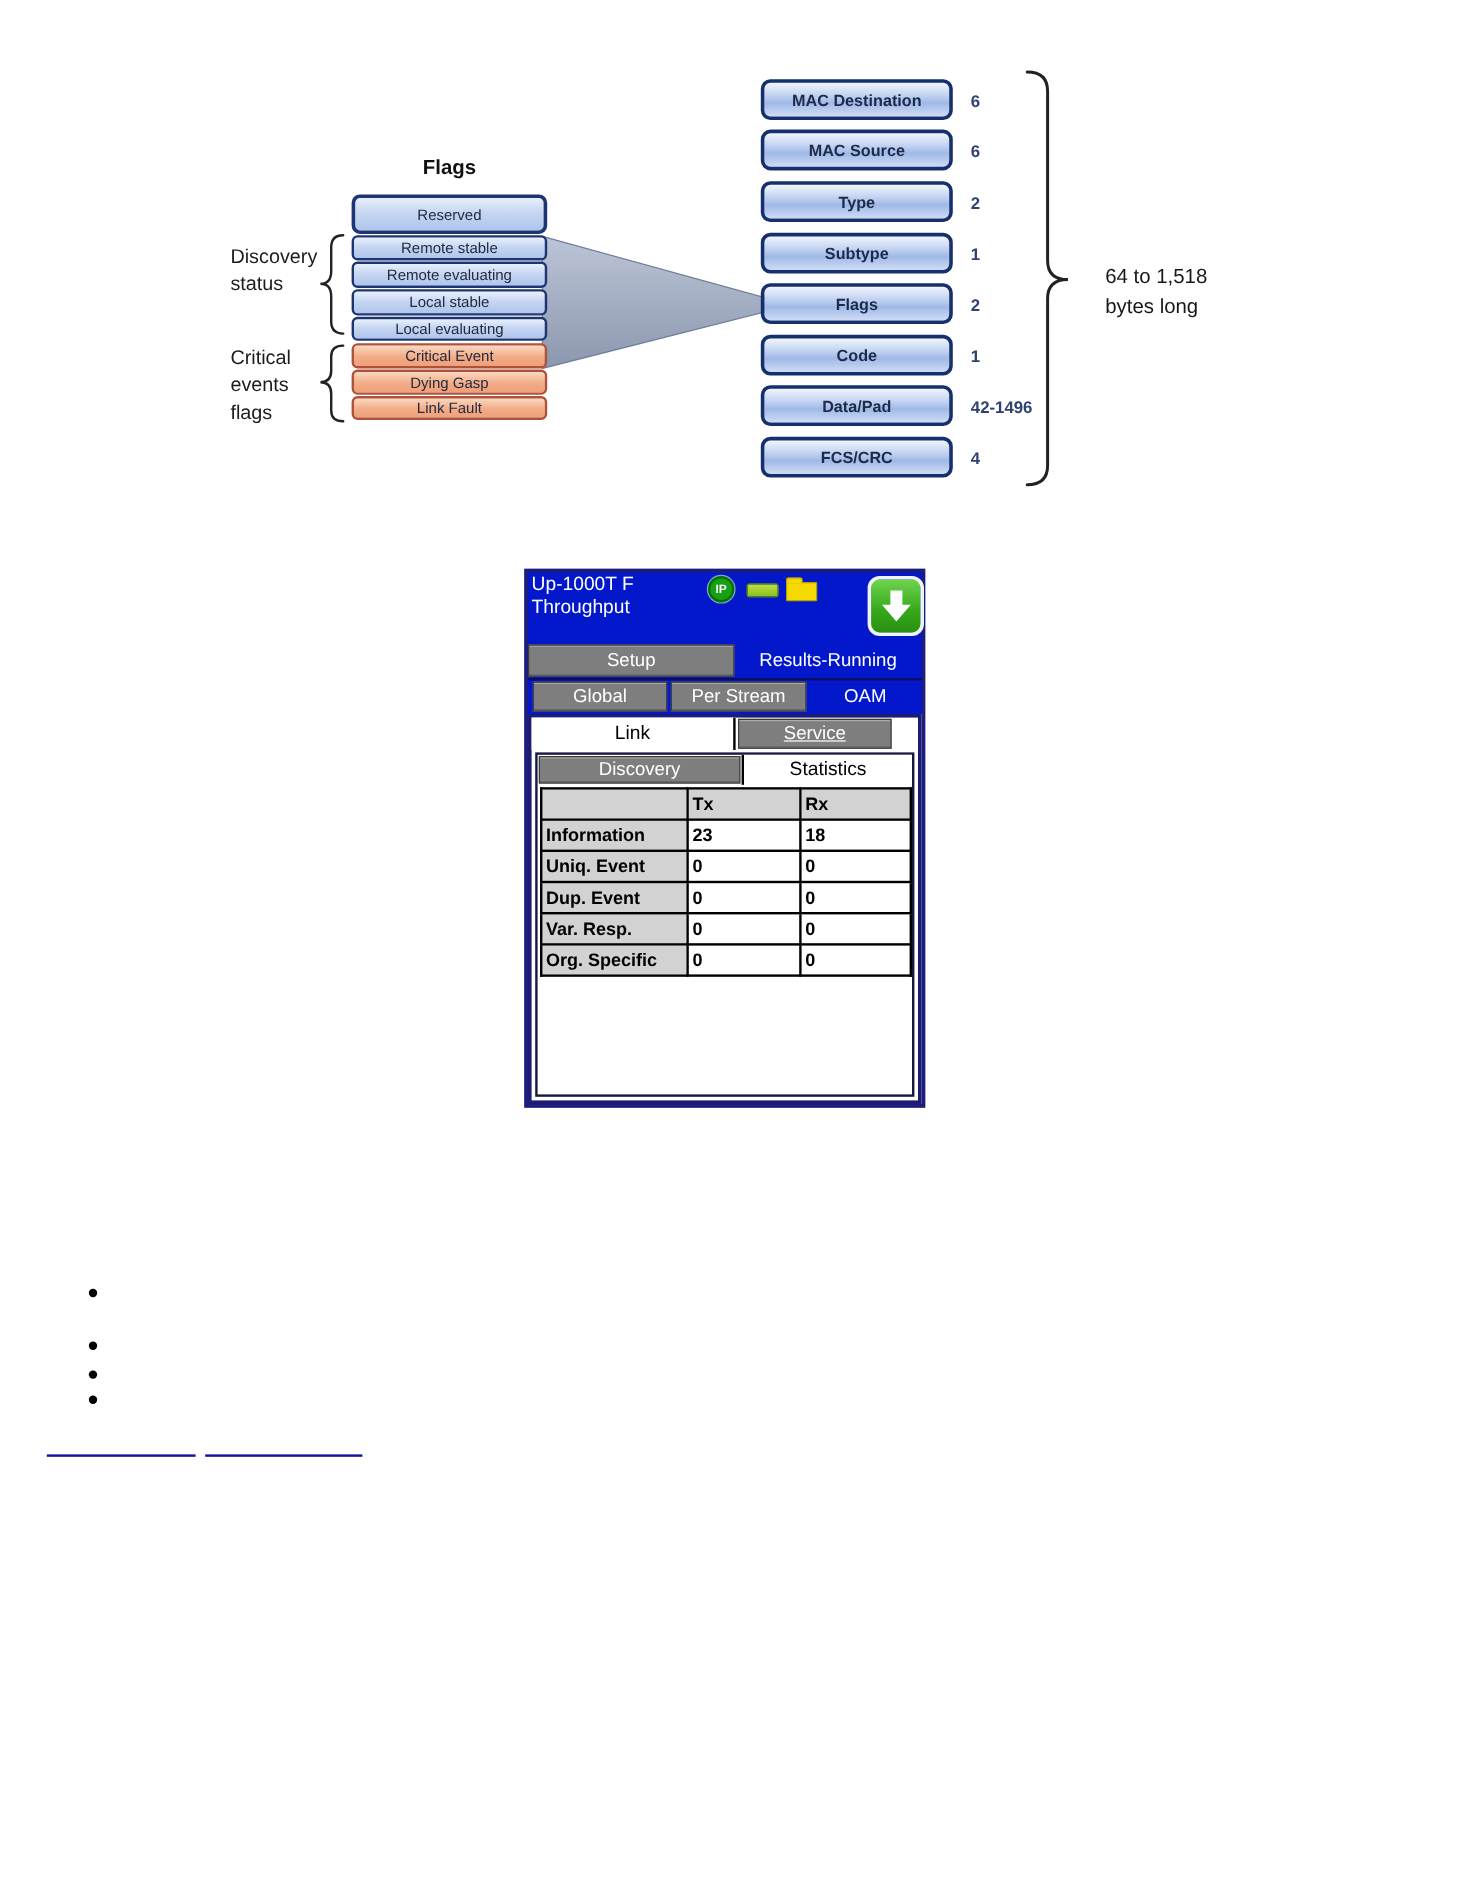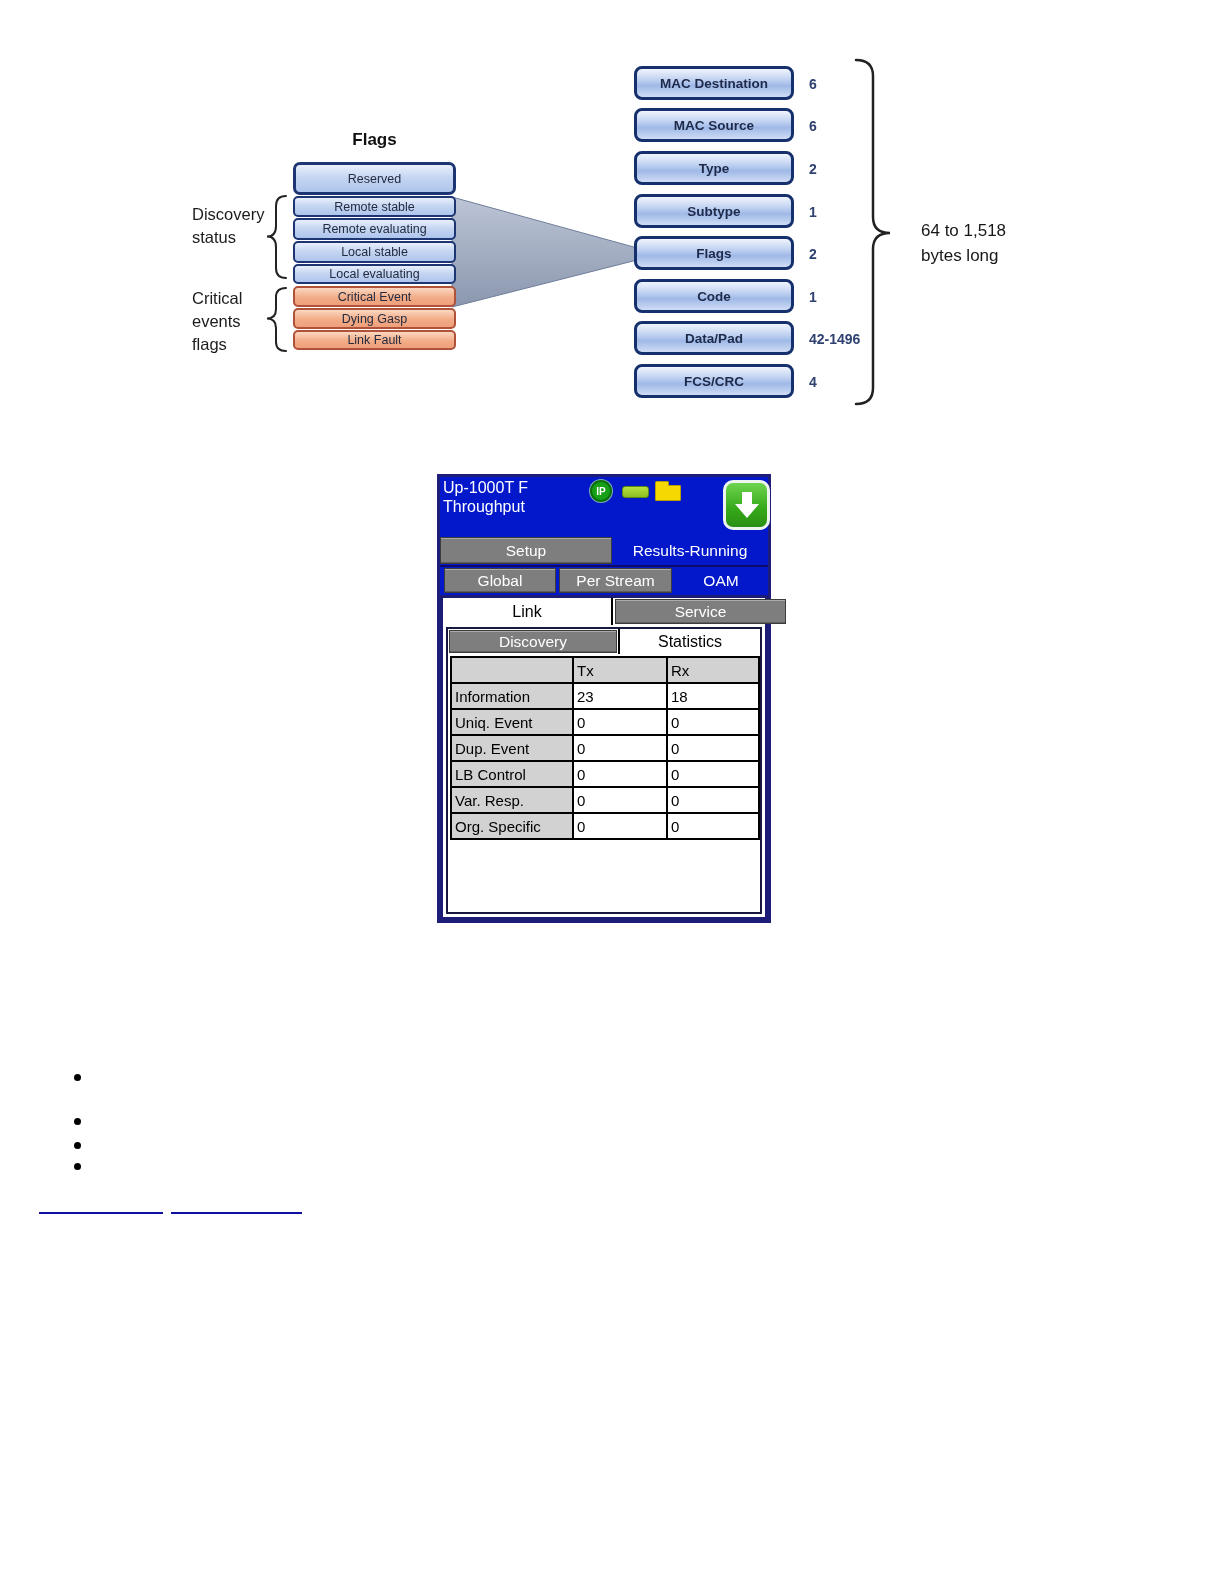--- a/index.html
+++ b/index.html
@@ -72,33 +72,33 @@
   .row-divider{position:absolute;left:0;top:88px;width:328px;height:2px;background:#0c0c66;}
   .global-btn{left:4px;top:91px;width:112px;height:25px;line-height:23px;}
   .perstream-btn{left:119px;top:91px;width:113px;height:25px;line-height:23px;}
   .oam-tab{left:234px;top:91px;width:94px;height:25px;line-height:25px;}
 
   .content-panel{position:absolute;left:0;top:118px;width:328px;height:325px;box-sizing:border-box;
                  background:#fff;border:3px solid #1c1c74;}
   .link-tab{position:absolute;left:0;top:0;width:170px;height:27px;box-sizing:border-box;
             background:#fff;color:#000;text-align:center;font-size:16px;line-height:27px;
             border-right:2px solid #000;}
-  .service-btn{left:172px;top:1px;width:171px;height:25px;line-height:23px;}
+  .service-btn{left:172px;top:1px;width:128px;height:25px;line-height:23px;text-decoration:underline;}
 
   .panel2{position:absolute;left:3px;top:29px;width:316px;height:287px;box-sizing:border-box;
           background:#fff;border:2px solid #17173f;}
   .discovery-btn{left:1px;top:1px;width:168px;height:23px;line-height:21px;font-size:15.5px;}
   .statistics-tab{position:absolute;left:170px;top:0;width:142px;height:25px;box-sizing:border-box;
                   background:#fff;color:#000;text-align:center;font-size:16px;line-height:25px;
                   border-left:2px solid #000;}
 
   .stat-table{position:absolute;left:2px;top:27px;border-collapse:collapse;table-layout:fixed;
               font-size:15px;color:#000;}
   .stat-table th,.stat-table td{border:2px solid #000;height:24px;padding:0 0 0 3px;
-              text-align:left;font-weight:400;overflow:hidden;white-space:nowrap;}
+              text-align:left;font-weight:700;overflow:hidden;white-space:nowrap;}
   .stat-table .lbl{background:#d2d2d2;}
 
   
   .bullet{position:absolute;left:74px;width:7px;height:7px;border-radius:50%;background:#000;}
   .bl0{top:1074px}.bl1{top:1118px}.bl2{top:1142px}.bl3{top:1163px}
   .page-link{position:absolute;top:1212px;height:2px;background:#0f0fa0;display:block;}
   .lk0{left:39px;width:124px}.lk1{left:171px;width:131px}
 </style>
 </head>
 <body>
@@ -218,25 +218,20 @@
               <td class="lbl">Uniq. Event</td>
               <td>0</td>
               <td>0</td>
             </tr>
             <tr>
               <td class="lbl">Dup. Event</td>
               <td>0</td>
               <td>0</td>
             </tr>
             <tr>
-              <td class="lbl">LB Control</td>
-              <td>0</td>
-              <td>0</td>
-            </tr>
-            <tr>
               <td class="lbl">Var. Resp.</td>
               <td>0</td>
               <td>0</td>
             </tr>
             <tr>
               <td class="lbl">Org. Specific</td>
               <td>0</td>
               <td>0</td>
             </tr>
           </tbody>

